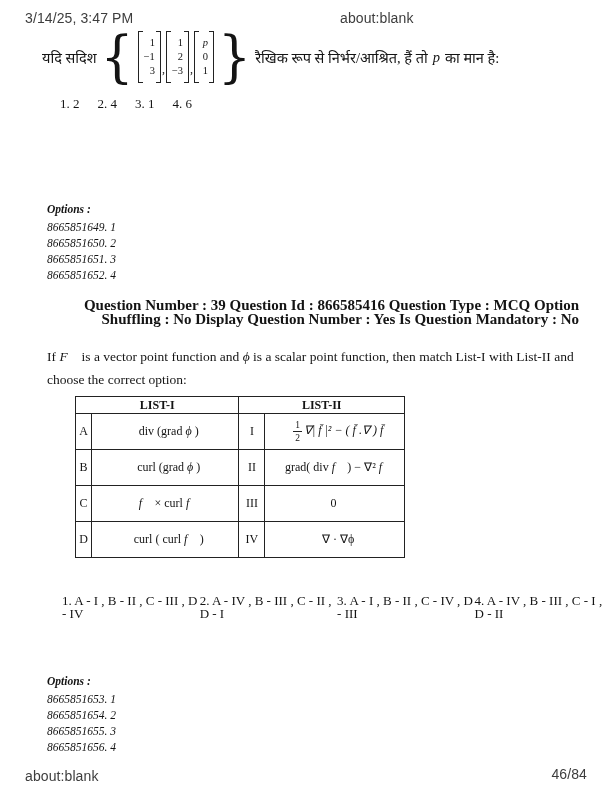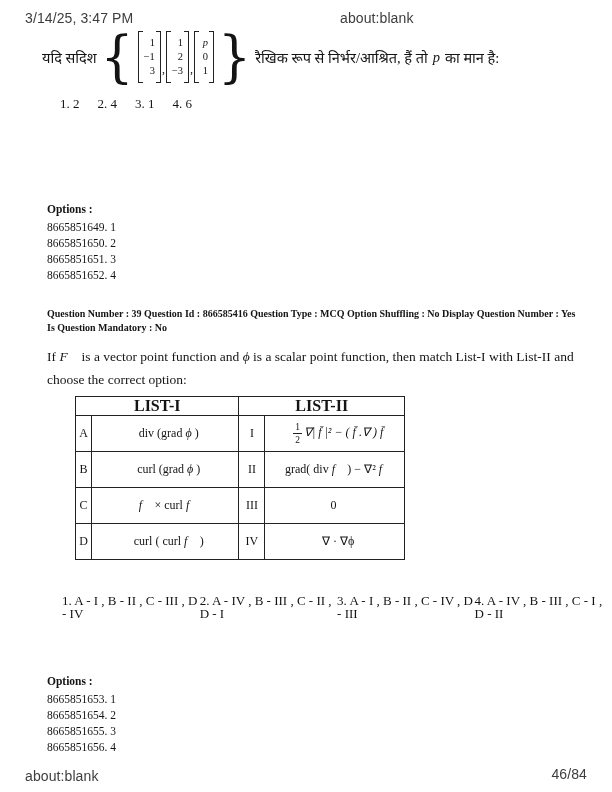--- a/index.html
+++ b/index.html
@@ -47,48 +47,48 @@
   .vec-comma { align-self:flex-end; margin:0 1px 6px 1px; font-size:12px; }
   .var-p { font-style:italic; font-family:"Liberation Serif",serif; padding:0 2px; }
 
   
   .choices { position:absolute; display:flex; flex-direction:row; font-size:13px; }
   .q38-choices { left:60px; top:97px; gap:18px; }
   .q39-choices { left:62px; top:594px; }
   .choice { line-height:13px; }
 
   
-  .optblock { position:absolute; left:47px; font-size:11.5px; }
+  .optblock { position:absolute; left:47px; font-size:11.5px;font-style:italic; }
   .q38-optblock { top:203px; }
   .q39-optblock { top:675px; }
   .optblock .opt-label { font-weight:bold; margin-bottom:4px; }
   .optblock .opt-id { line-height:16px; }
 
   
   .q39-meta {
-    position:absolute; left:47px; top:307px; width:532px;
-    font-weight:bold; font-size:10px; line-height:13.5px;
+    position:absolute; left:47px; top:299px; width:532px;
+    font-weight:bold; font-size:15px; line-height:13.5px;text-align:right;
   }
   .q39-marks {
     position:absolute; left:47px; top:331px;
     font-weight:bold; font-size:11.5px;
   }
   .q39-body {
     position:absolute; left:47px; top:345px; width:532px;
     font-size:13.5px; line-height:23px;
   }
   .mathv { font-style:italic; }
 
   
   .match-table {
     position:absolute; left:75px; top:396px; width:330px;
     border-collapse:collapse; font-size:12px;
   }
   .match-table th, .match-table td { border:1px solid #222; }
-  .match-table th { font-weight:bold; font-size:16px; height:17px; text-align:center; }
+  .match-table th { font-weight:bold; font-size:12px; height:17px; text-align:center; }
   .match-table td { height:36px; vertical-align:middle; }
   .match-table .lbl { width:16px; text-align:center; }
   .match-table .roman { width:26px; text-align:center; }
   .match-table .expr { padding-left:7px;text-align:center; }
   .c-left1 { width:148px; }
   .c-right1 { width:140px; }
   .row-c { height:33px !important; }
   .frac {
     display:inline-flex; flex-direction:column; align-items:center;
     vertical-align:middle; font-size:9.5px; line-height:10px; margin-right:2px;

